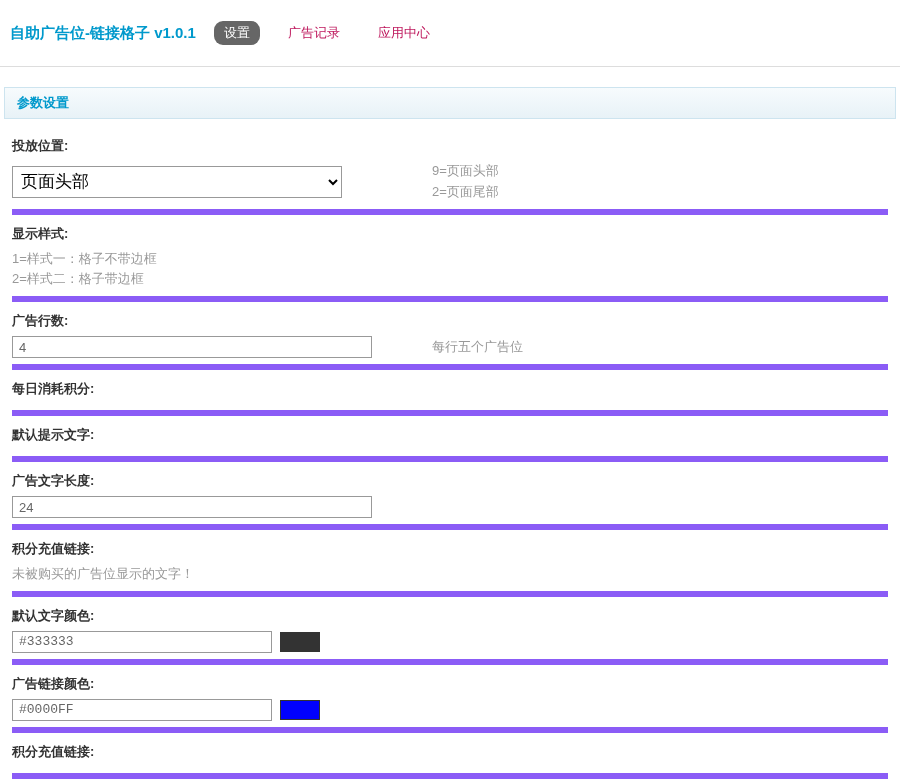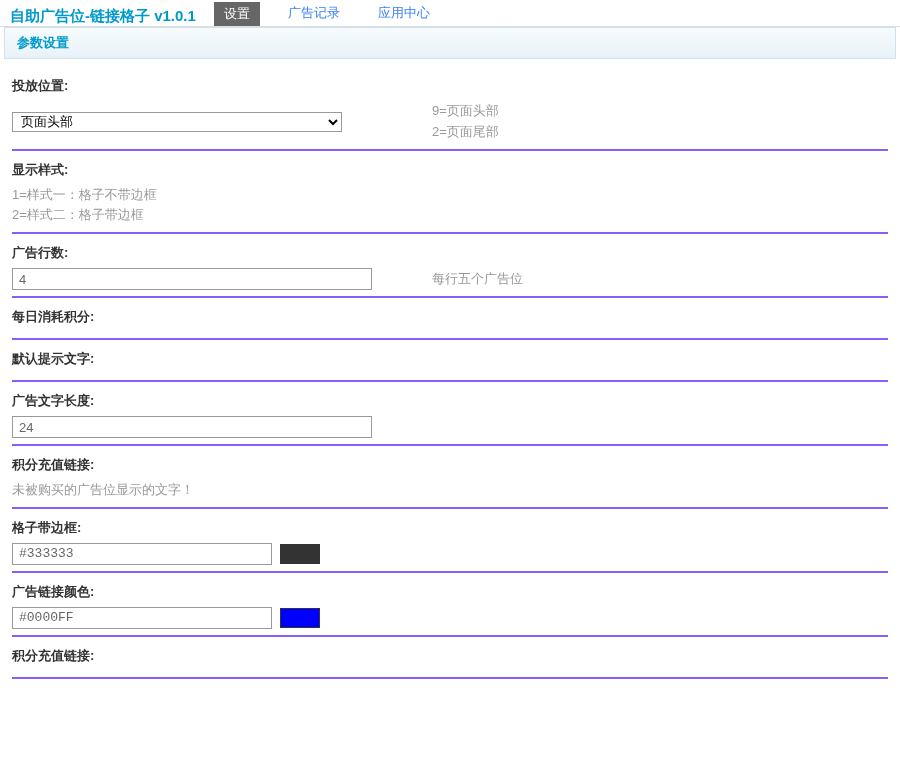--- a/index.html
+++ b/index.html
@@ -8,57 +8,57 @@
       padding: 0;
     }
     body {
       font-family: Arial, "Microsoft YaHei", sans-serif;
       font-size: 13px;
       color: #333;
       background: #fff;
       width: 900px;
     }
     .header {
-      padding: 0 10px;
+      padding: 20px 10px;
       border-bottom: 1px solid #ddd;
       display: flex;
-      align-items: flex-end;
+      align-items: center;
       gap: 18px;
     }
     .app-title {
       color: #0099cc;
       font-weight: bold;
       font-size: 15px;
     }
     .nav-tab {
-      color: #3b82f6;
+      color: #be185d;
       font-size: 13px;
       cursor: pointer;
       padding: 4px 10px;
     }
     .nav-tab.active {
       background: #666;
       color: #fff;
-      border-radius: 0;
+      border-radius: 9px;
       padding: 3px 10px;
     }
     .section-title {
       background: linear-gradient(#f7fbfd, #e8f2f7);
       color: #0099cc;
       font-weight: bold;
       padding: 6px 12px;
       border: 1px solid #cde4ef;
-      margin: 0 4px 2px 4px;
+      margin: 20px 4px 2px 4px;
       font-size: 13px;
     }
     .content {
       padding: 6px 12px;
     }
     .form-row {
-      border-bottom: 2px solid #8b5cf6;
+      border-bottom: 6px solid #8b5cf6;
       padding: 6px 0;
     }
     .form-label {
       font-weight: bold;
       color: #333;
       padding: 4px 0 6px 0;
       font-size: 13px;
     }
     .form-input-row {
       display: flex;
@@ -71,24 +71,24 @@
       align-items: center;
       gap: 8px;
     }
     .form-hint {
       color: #999;
       font-size: 13px;
       line-height: 1.6;
     }
     select {
       width: 330px;
-      height: 20px;
+      height: 32px;
       border: 1px solid #999;
       background: #fff;
-      font-size: 13px;
+      font-size: 17px;
       padding: 0 4px;
     }
     input[type="text"] {
       width: 360px;
       height: 22px;
       border: 1px solid #999;
       padding: 2px 6px;
       font-size: 13px;
       color: #666;
     }
@@ -175,21 +175,21 @@
   </div>
 
   <div class="form-row">
     <div class="form-label">积分充值链接:</div>
     <div class="form-input-row">
       <div class="form-hint">未被购买的广告位显示的文字！</div>
     </div>
   </div>
 
   <div class="form-row">
-    <div class="form-label">格子带边框:</div>
+    <div class="form-label">默认文字颜色:</div>
     <div class="form-input-row">
       <div class="form-input-col" style="width:auto">
         <input type="text" class="short" value="#333333" style="">
         <span class="color-swatch" style="background:#333333"></span>
       </div>
     </div>
   </div>
 
   <div class="form-row">
     <div class="form-label">广告链接颜色:</div>

